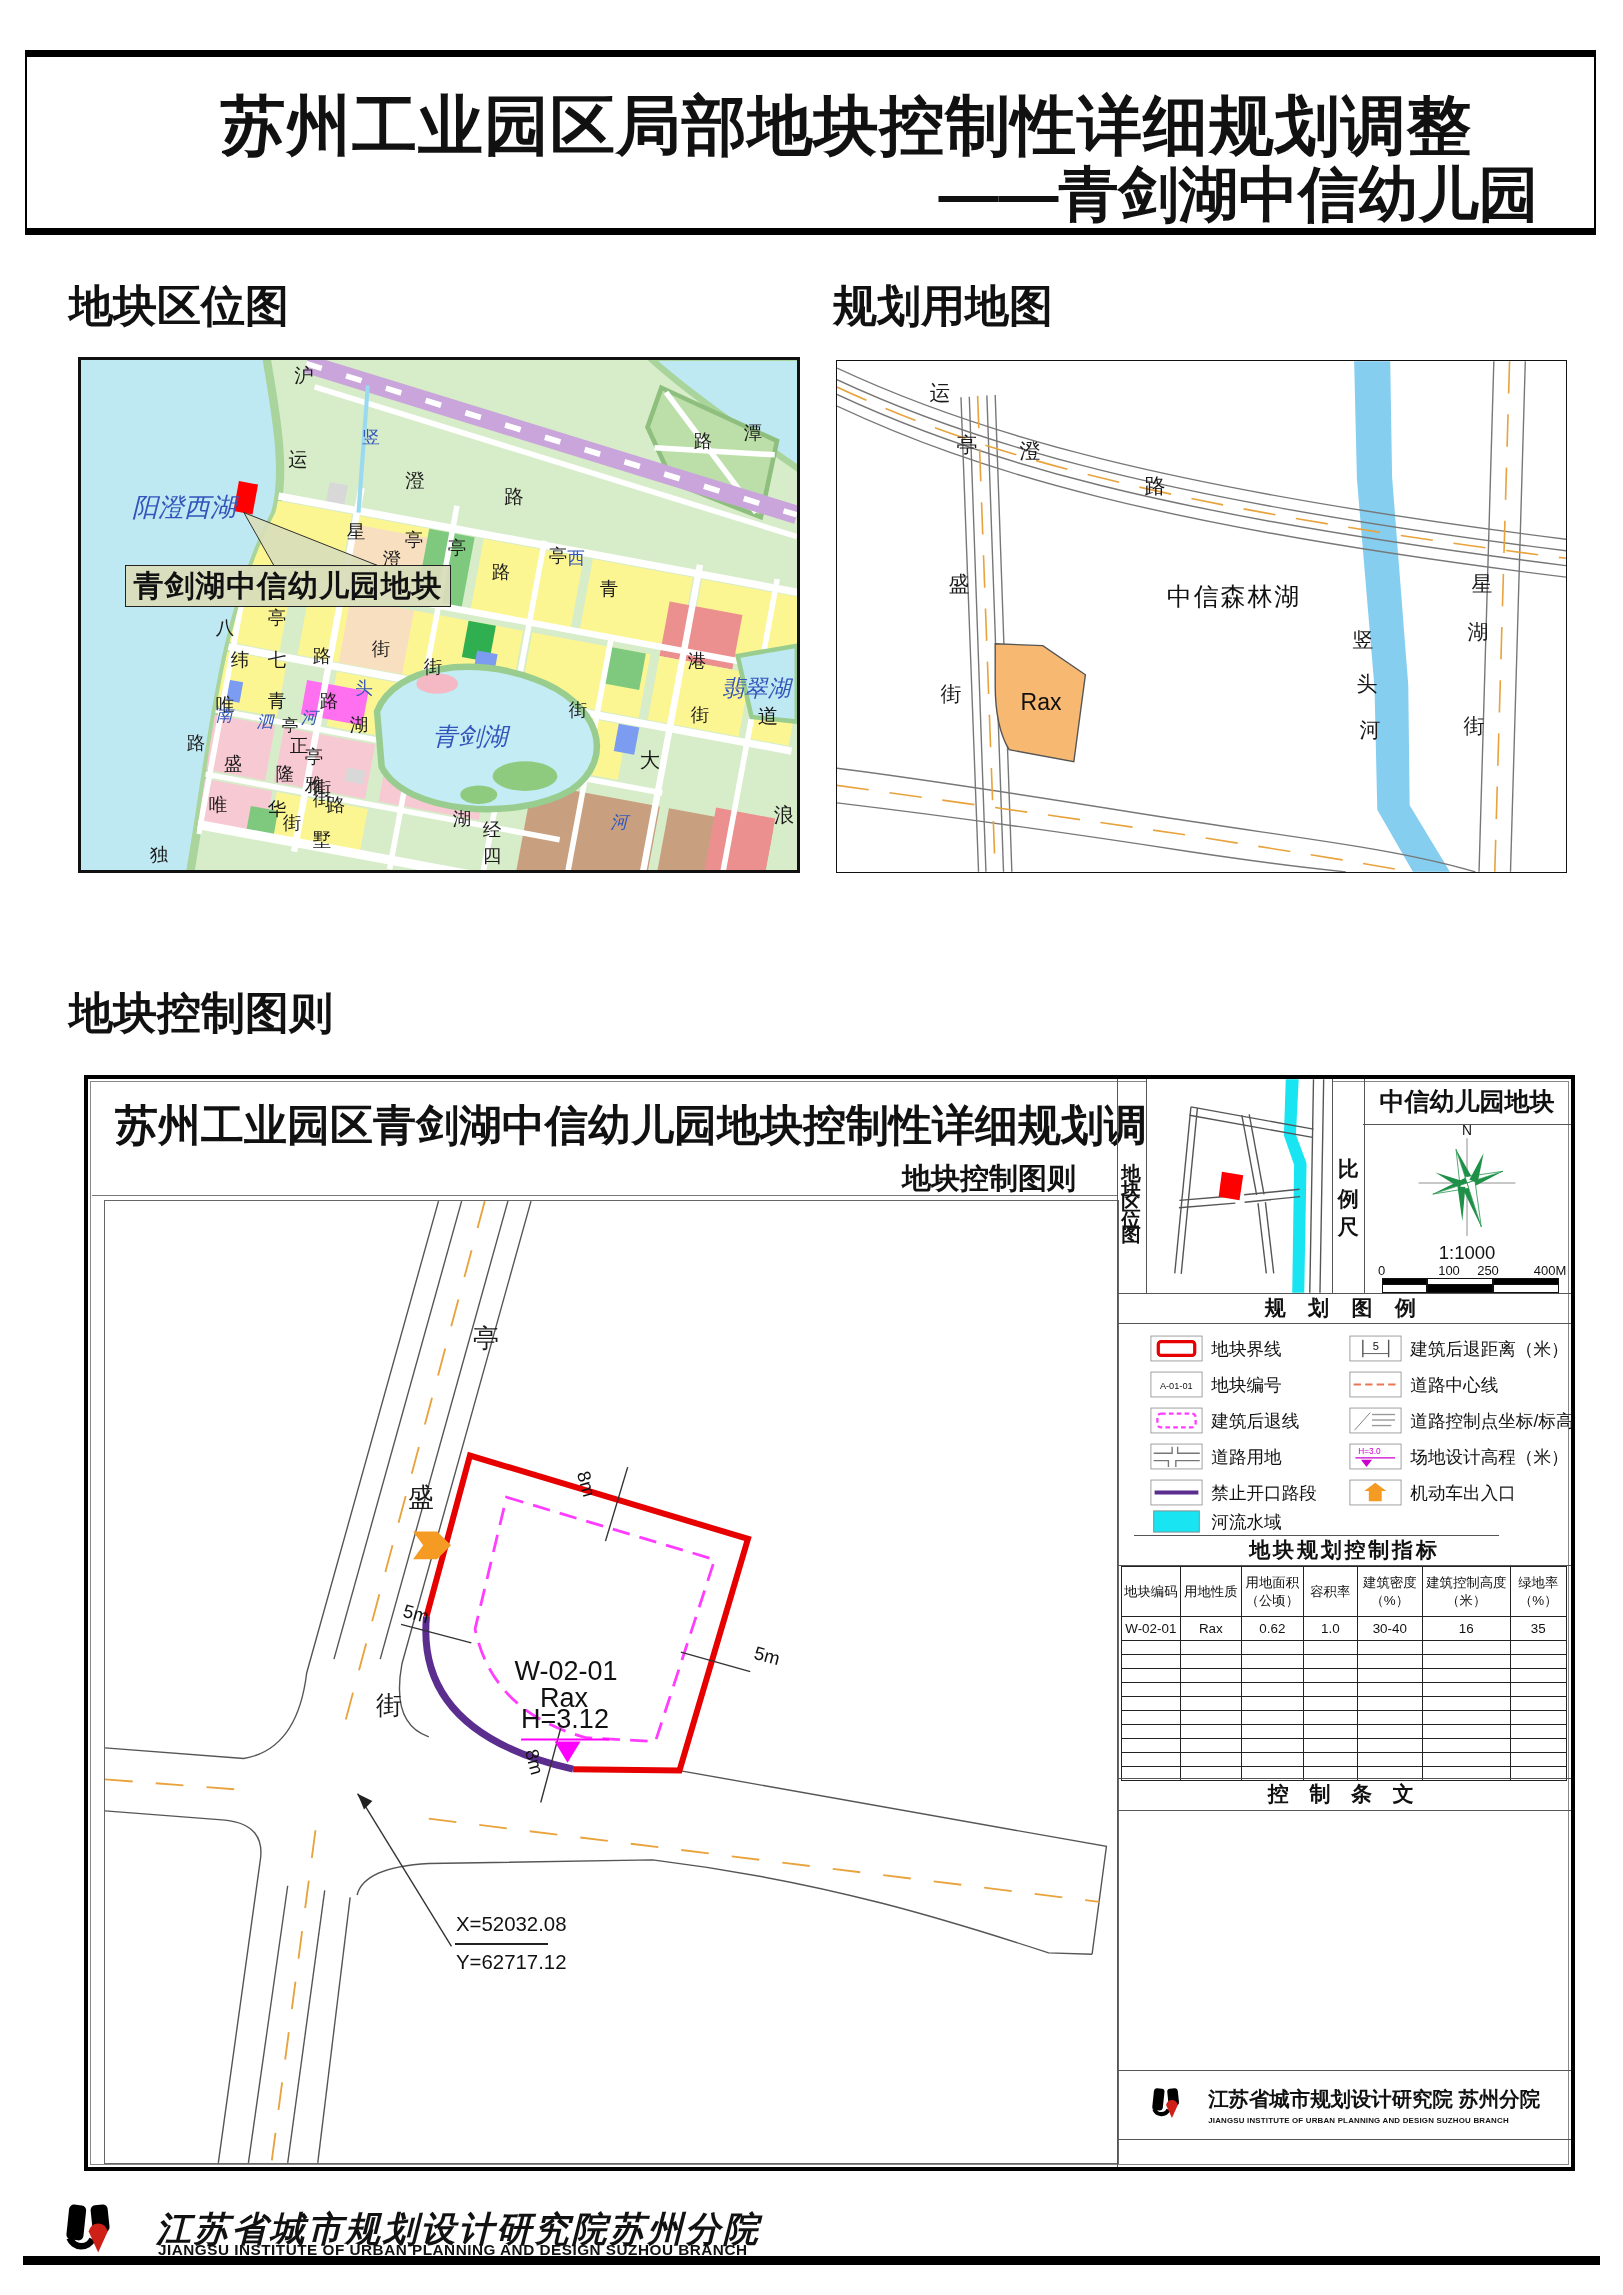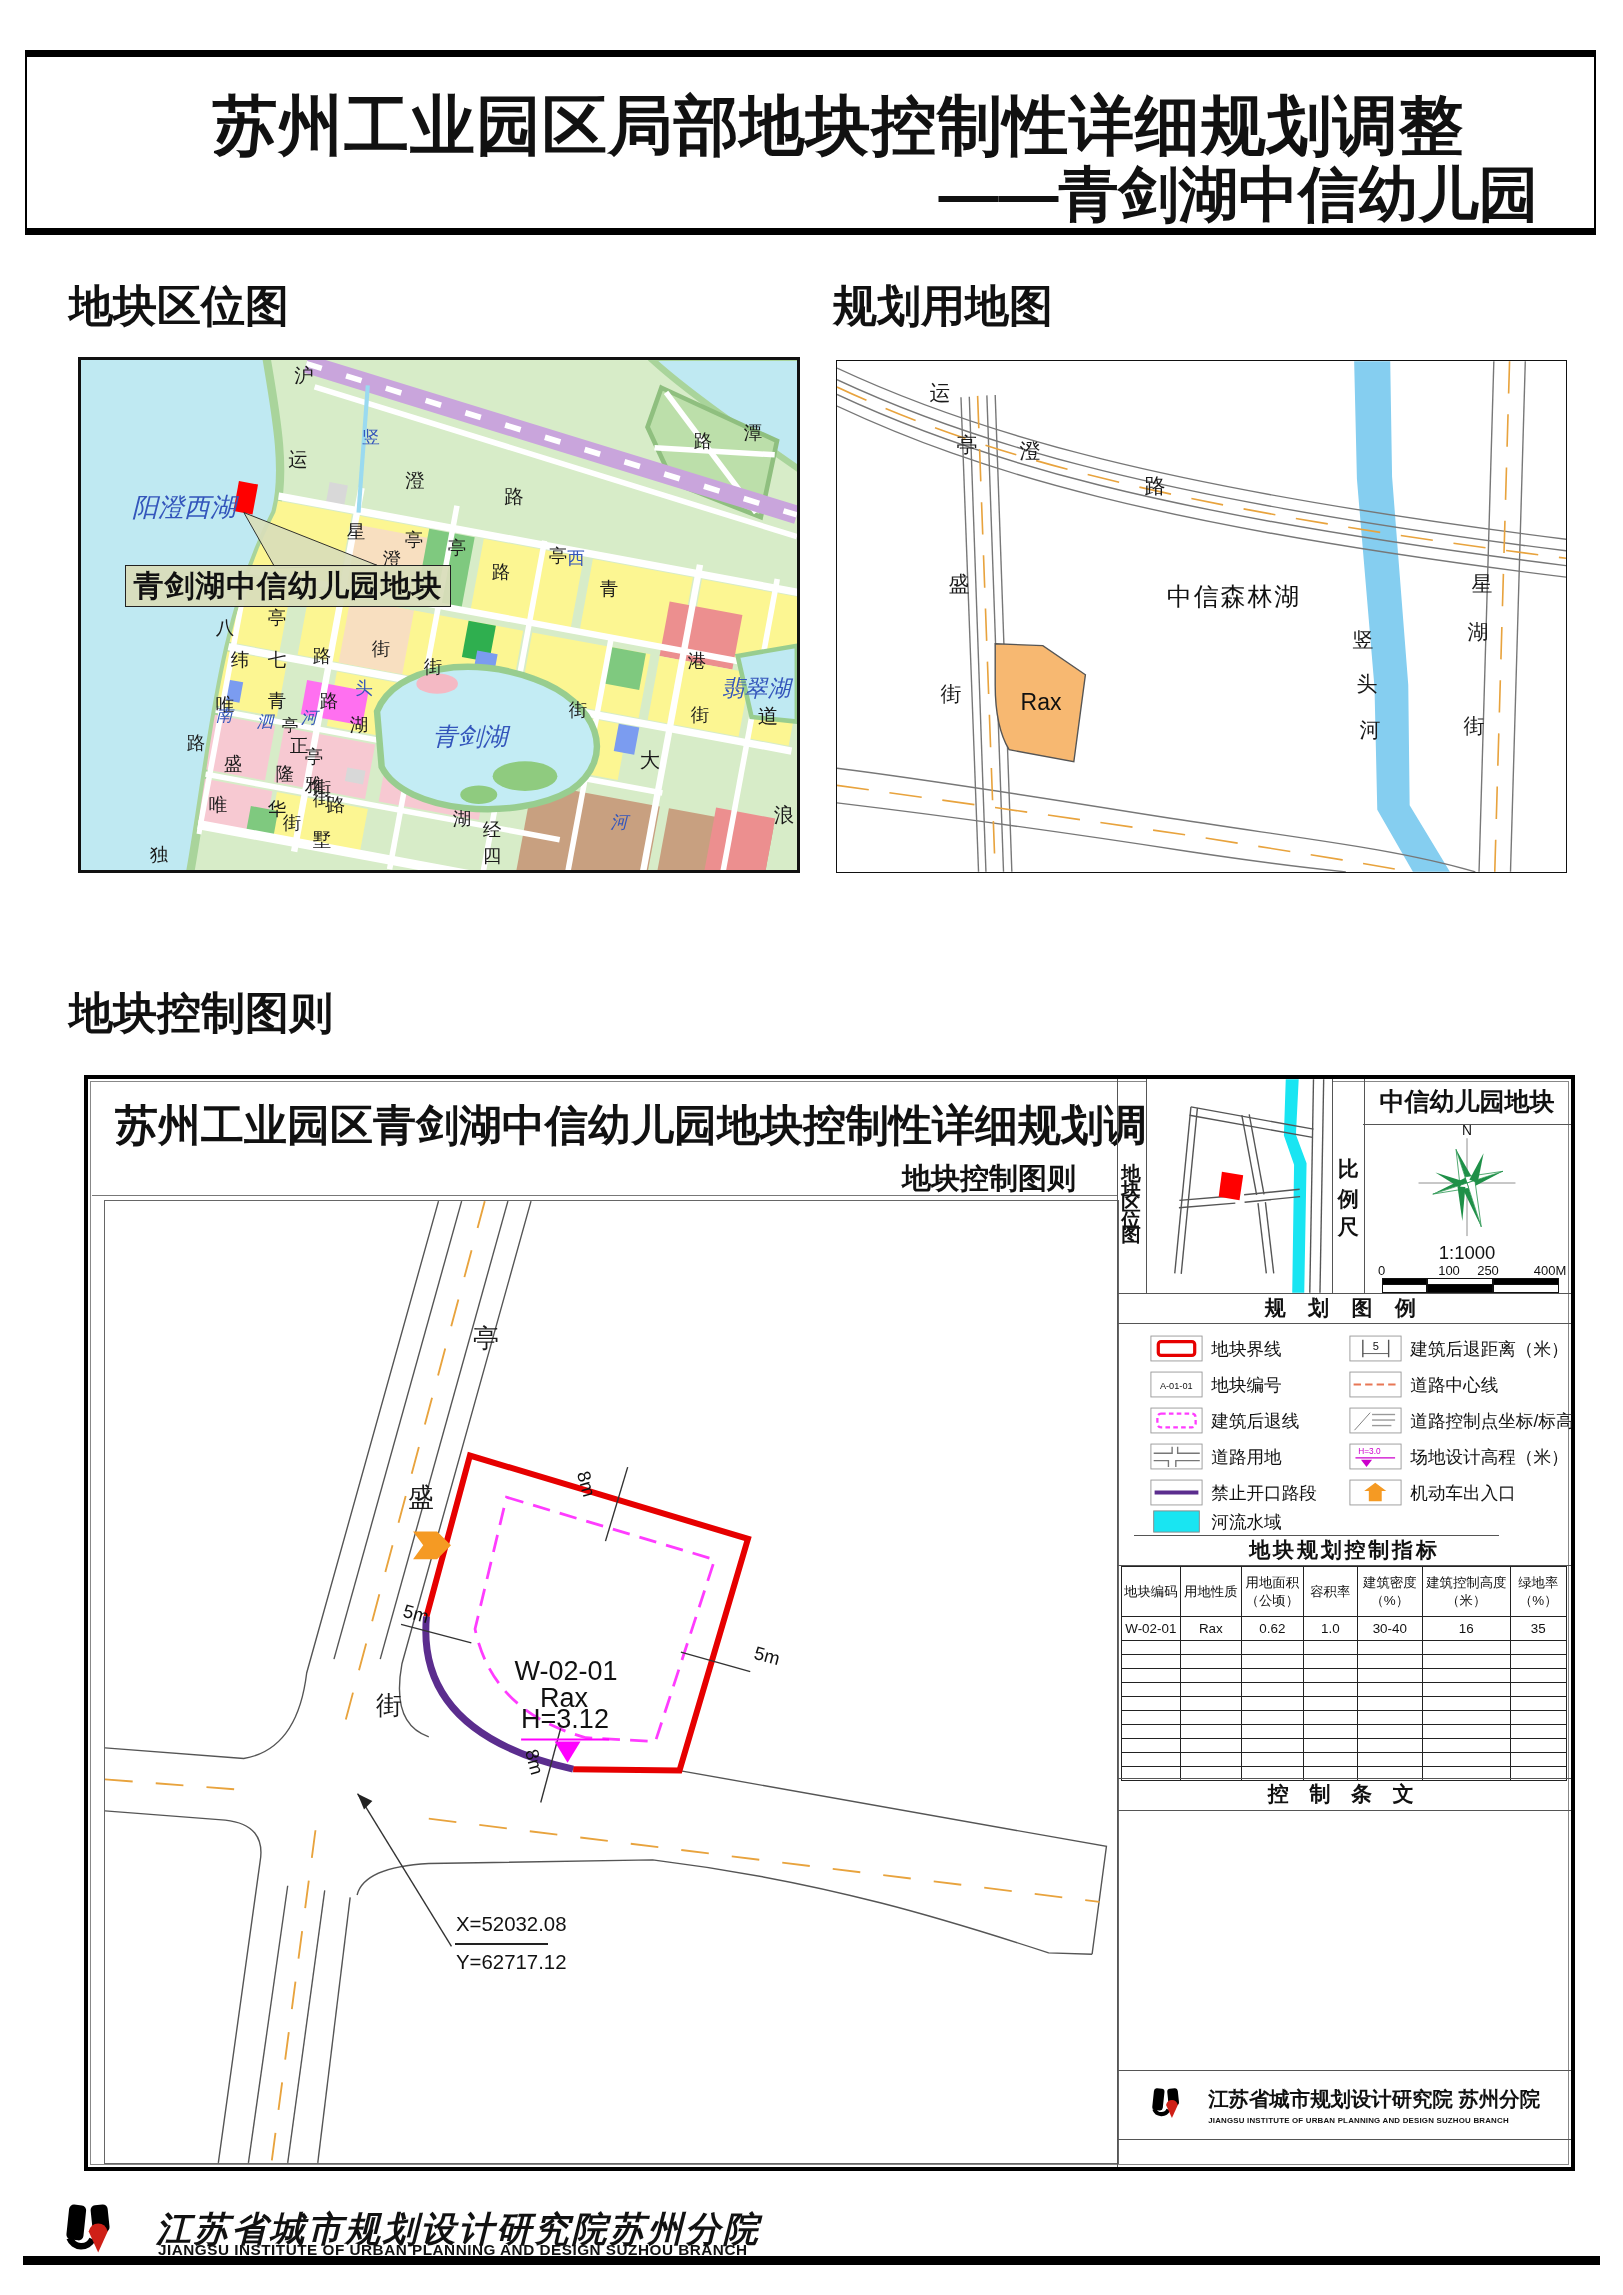--- a/index.html
+++ b/index.html
@@ -2,21 +2,21 @@
 <html style="font-size:7.4px"><head>
 <meta charset="utf-8">
 <style>
   html,body{margin:0;padding:0;background:#fff;}
   #page{position:relative;width:1623px;height:2295px;background:#fff;overflow:hidden;
         font-family:"Liberation Sans","DejaVu Sans",sans-serif;color:#111;}
   .abs{position:absolute;}
   
   #titlebox{left:25.4px;top:50px;width:1567px;height:171px;border-top:7.4px solid #000;
             border-bottom:7.4px solid #000;border-left:2.3px solid #000;border-right:2.3px solid #000;}
-  #title1{left:185px;top:25.4px;font-size:65px;font-weight:bold;letter-spacing:0.9px;white-space:nowrap;}
+  #title1{left:193px;top:25.4px;font-size:65px;font-weight:bold;letter-spacing:0.9px;white-space:nowrap;}
   #title2{right:56px;top:98px;font-size:60px;font-weight:bold;white-space:nowrap;}
   .sechead{font-size:44px;font-weight:bold;white-space:nowrap;}
   
   #locmap{left:78px;top:357px;width:716px;height:510px;border:3.7px solid #111;background:#BFE9F2;}
   #lumap{left:836px;top:360px;width:729px;height:511px;border:1.9px solid #111;background:#fff;}
   .labels{position:absolute;left:0;top:0;width:100%;height:100%;pointer-events:none;}
   .mlab{position:absolute;transform:translate(-50%,-50%);white-space:nowrap;line-height:1;}
   #loc-callout-box{left:44px;top:205px;width:324px;height:40px;background:rgba(217,221,186,.95);
       border:1.4px solid #222;display:flex;align-items:center;justify-content:center;
       font-size:30px;font-weight:bold;letter-spacing:0.9px;}

